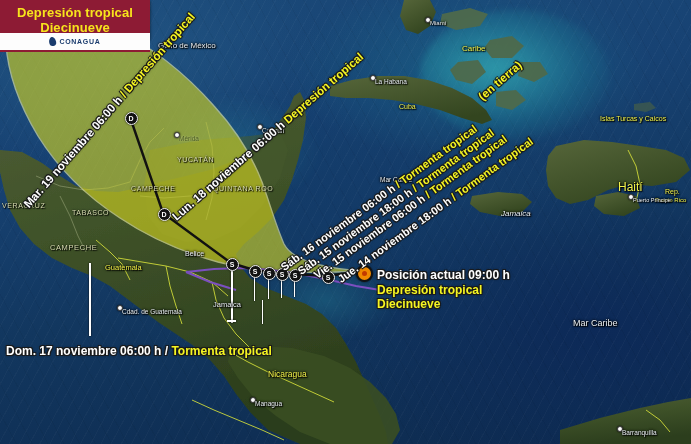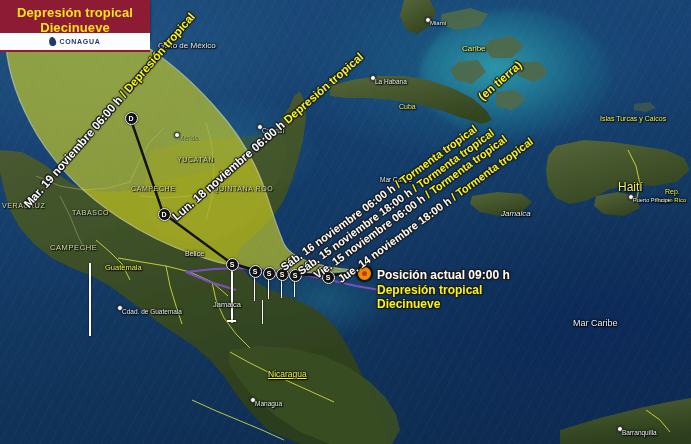--- a/index.html
+++ b/index.html
@@ -241,21 +241,21 @@
       <div class="plabel white" style="left: 380px; top: 176px; font-size: 6.5px;">Mar Caribe</div>
       <div class="plabel yellow" style="left: 462px; top: 44px; font-size: 8px;">Caribe</div>
       <div class="plabel yellow" style="left: 600px; top: 115px; font-size: 7px;">Islas Turcas y Caicos</div>
       <div class="plabel yellow" style="left: 399px; top: 103px; font-size: 7px;">Cuba</div>
       <div class="plabel white" style="left: 501px; top: 209px; font-size: 8px; font-style: italic;">Jamaica</div>
       <div class="plabel yellow" style="left: 618px; top: 180px; font-size: 12px;">Haití</div>
       <div class="plabel yellow" style="left: 665px; top: 188px; font-size: 7px;">Rep.</div>
       <div class="plabel white" style="left: 185px; top: 250px; font-size: 7px;">Belice</div>
       <div class="plabel yellow" style="left: 105px; top: 263px; font-size: 7.5px;">Guatemala</div>
       <div class="plabel white" style="left: 213px; top: 300px; font-size: 7.5px;">Jamaica</div>
-      <div class="plabel yellow" style="left: 268px; top: 369px; font-size: 8.5px; text-decoration: underline;">Nicaragua</div>
+      <div class="plabel yellow" style="left: 268px; top: 369px; font-size: 8.5px;">Nicaragua</div>
       <div class="plabel yellow" style="left: 655px; top: 197px; font-size: 6px;">Puerto Rico</div>
       <div class="plabel state" style="left: 2px; top: 202px; font-size: 7px;">VERACRUZ</div>
       <div class="plabel state" style="left: 72px; top: 209px; font-size: 7px;">TABASCO</div>
       <div class="plabel state" style="left: 50px; top: 243px; font-size: 7.5px;">CAMPECHE</div>
       <div class="plabel state" style="left: 131px; top: 185px; font-size: 7px;">CAMPECHE</div>
       <div class="plabel state" style="left: 177px; top: 156px; font-size: 7px;">YUCATÁN</div>
       <div class="plabel state" style="left: 213px; top: 185px; font-size: 7px;">QUINTANA ROO</div>
       <div class="citydot" style="left: 174px; top: 132px;"></div>
       <div class="plabel dark" style="left: 179px; top: 135px; font-size: 6.5px;">Mérida</div>
       <div class="citydot" style="left: 257px; top: 124px;"></div>
@@ -294,20 +294,23 @@
   </div>
 
   <div class="flabel" style="left:315px;top:270px;transform:rotate(-36deg);font-size:11px;">
     <span class="w">Vie. 15 noviembre 06:00 h</span><span class="y"> / </span><span class="y">Tormenta tropical</span>
   </div>
 
   <div class="flabel" style="left:339px;top:274px;transform:rotate(-36deg);font-size:11px;">
     <span class="w">Jue. 14 noviembre 18:00 h</span><span class="y"> / </span><span class="y">Tormenta tropical</span>
   </div>
 
+  <div class="flabel" style="left:6px;top:344px;font-size:12px;">
+    <span class="w">Dom. 17 noviembre 06:00 h</span><span class="w"> / </span><span class="y">Tormenta tropical</span>
+  </div>
 
 
   <div class="flabel" style="left:377px;top:268px;font-size:12px;">
     <span class="w">Posición actual 09:00 h</span>
   </div>
   <div class="flabel" style="left:377px;top:283px;font-size:12px;">
     <span class="y">Depresión tropical</span>
   </div>
   <div class="flabel" style="left:377px;top:297px;font-size:12px;">
     <span class="y">Diecinueve</span>

